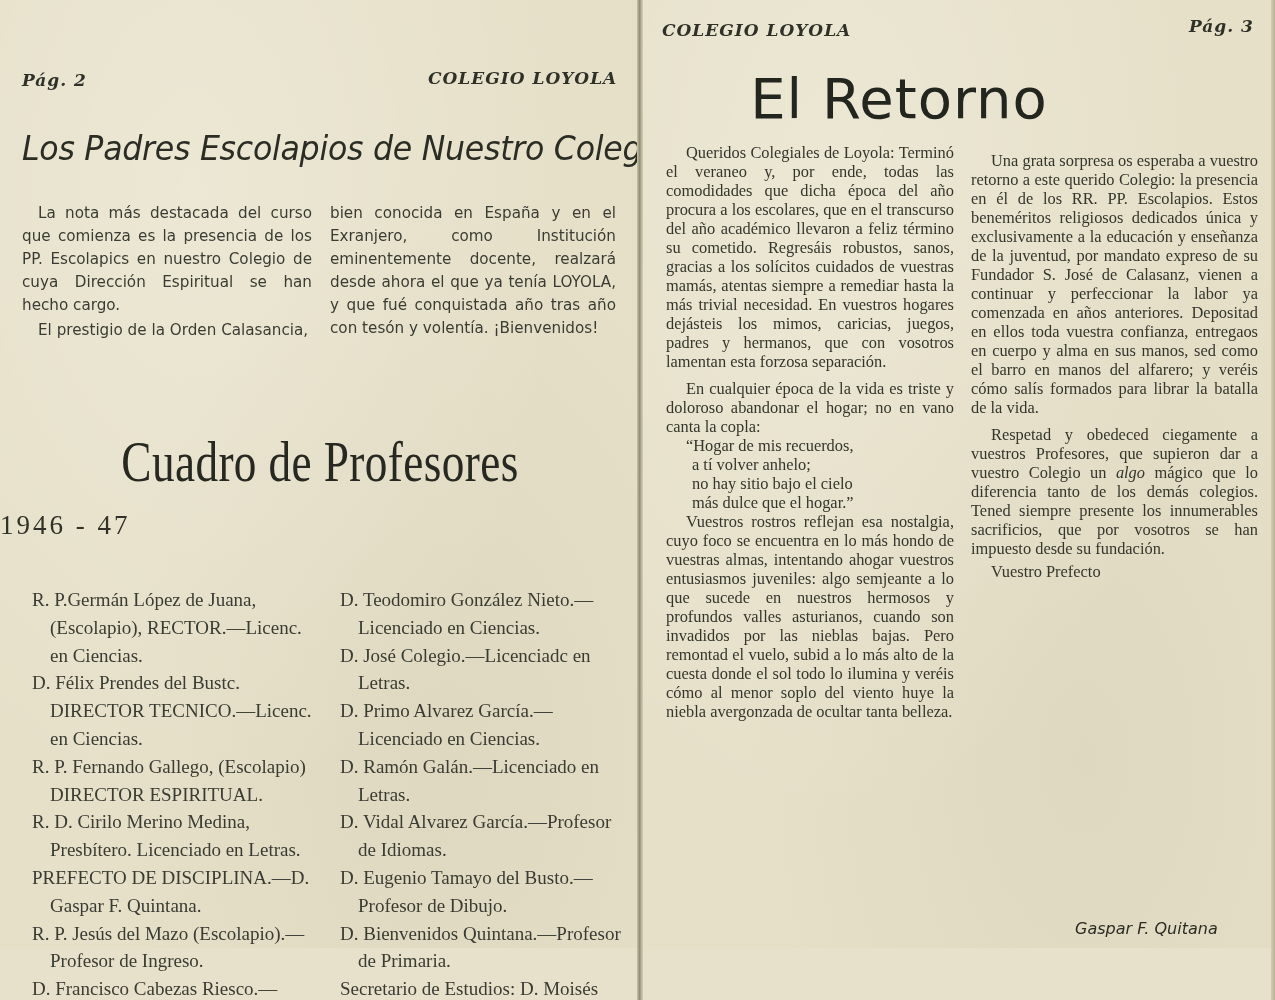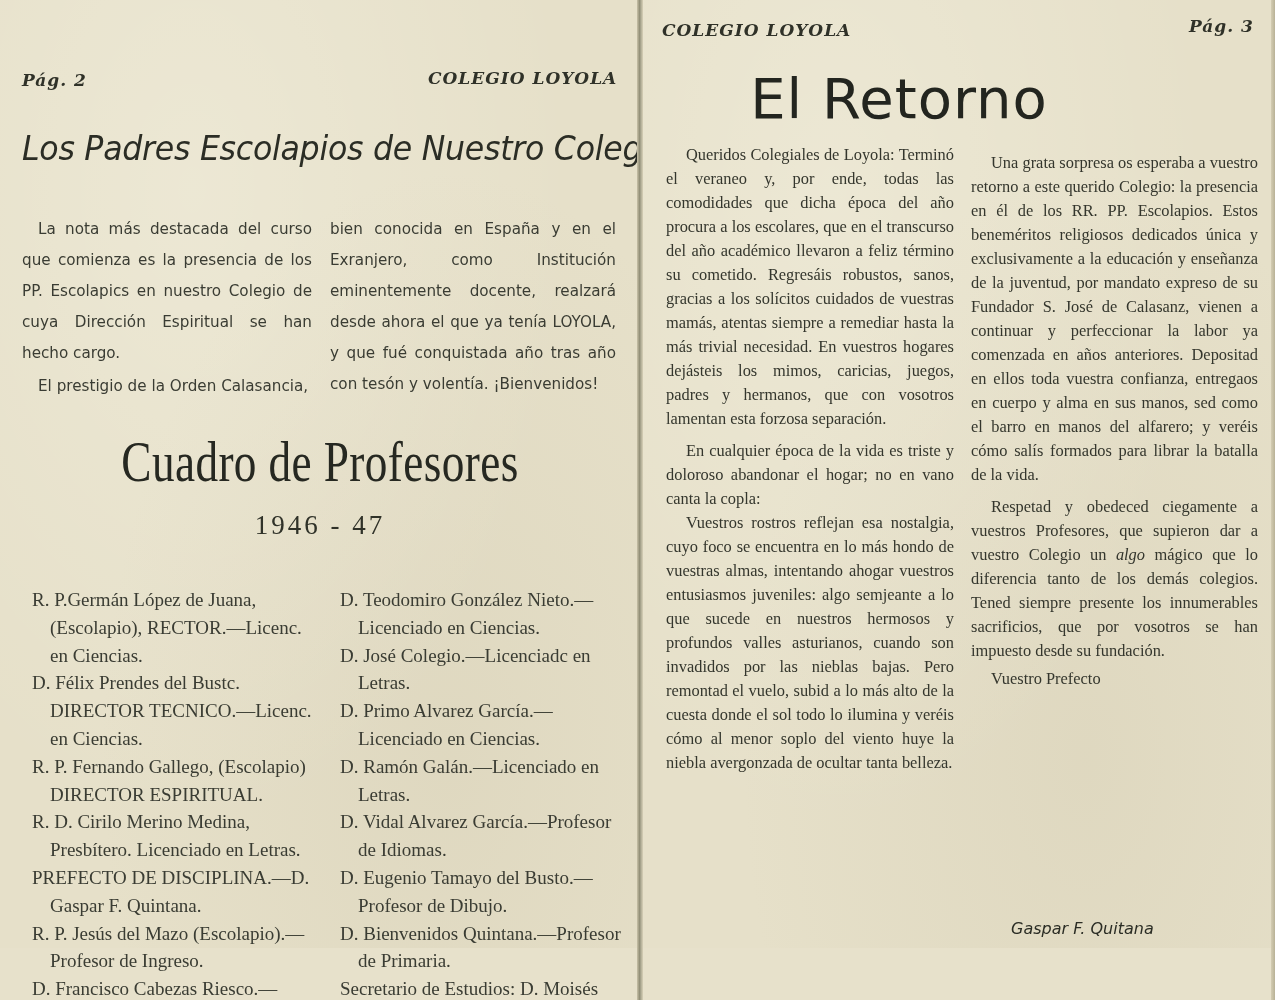--- a/index.html
+++ b/index.html
@@ -36,41 +36,41 @@
     
     .lp-title {
       position: absolute; left: 22px; top: 128px; width: 600px;
       font-family: "DejaVu Sans", sans-serif; font-weight: 200;
       font-style: italic;
       font-size: 34px; letter-spacing: -0.3px; color: #2b2d25;
       white-space: nowrap;
       transform: scaleX(0.93); transform-origin: left;
     }
     .lp-intro {
-      position: absolute; top: 214px;
+      position: absolute; top: 202px;
       font-family: "DejaVu Sans", sans-serif;
-      font-size: 15.2px; line-height: 31px; color: #3a3c33;
+      font-size: 15.2px; line-height: 23px; color: #3a3c33;
       text-align: justify;
     }
     .lp-intro p { margin: 0; text-indent: 16px; }
     .lp-intro p + p { margin-top: 2px; }
     .col-a { left: 22px; width: 290px; }
     .col-b { left: 330px; width: 286px; }
     .col-b p { text-indent: 0; }
 
     .lp-cuadro {
       position: absolute; left: 0; width: 640px; top: 428px;
       text-align: center;
       font-family: "Liberation Serif", serif;
       font-size: 58px; color: #262821; letter-spacing: 0.5px;
       transform: scaleX(0.78); transform-origin: center;
     }
     .lp-year {
       position: absolute; left: 0; width: 640px; top: 510px;
-      text-align: center;
+      text-align: left;
       font-family: "Liberation Serif", serif;
       font-size: 27px; letter-spacing: 3px; color: #303229;
     }
     .staff {
       position: absolute; top: 578px;
       font-family: Liberation Serif, serif;
       font-size: 19px; line-height: 27.8px; color: #3a3c33;
       list-style: none; margin: 8px; padding: 0;
     }
     .staff li { padding-left: 18px; text-indent: -18px; margin: 0 0 0 0; }
@@ -81,33 +81,33 @@
     .rp-title {
       position: absolute; left: 643px; width: 512px; top: 66px;
       text-align: center;
       font-family: "DejaVu Sans", sans-serif;
       font-size: 56px; font-weight: 500; color: #23251f;
       letter-spacing: 1px;
     }
     .rp-col {
       position: absolute; top: 143px;
       font-family: "Liberation Serif", serif;
-      font-size: 16.4px; line-height: 24px; color: #34362d;
+      font-size: 16.4px; line-height: 19px; color: #34362d;
       text-align: justify;
     }
     .rp-col p { margin: 0; text-indent: 20px; }
     .rp-col p.gap { margin-top: 8px; }
     .rp-col-a { left: 666px; width: 288px; }
     .rp-col-b { left: 971px; width: 287px; }
     .verse { margin: 0; padding-left: 26px; text-indent: 0 !important; }
     .verse span { display: block; }
     .verse span.first { margin-left: -6px; }
     .sign-role { text-indent: 20px; margin-top: 4px !important; }
     .signature {
-      position: absolute; left: 1011px; top: 919px;
+      position: absolute; left: 1075px; top: 919px;
       font-family: "DejaVu Sans", sans-serif; font-style: italic;
       font-size: 16px; color: #2b2d25;
     }
     em { font-style: italic; }
   </style>
 </head>
 <body>
 
 <div class="page page-left">
   <div class="running-head" style="left:22px; top:70px;">Pág.  2</div>
@@ -153,20 +153,26 @@
 <div class="right-edge"></div>
 
 <div class="running-head" style="left:662px; top:20px;">COLEGIO LOYOLA</div>
 <div class="running-head" style="left:1189px; top:16px;">Pág.  3</div>
 
 <div class="rp-title">El Retorno</div>
 
 <div class="rp-col rp-col-a">
   <p>Queridos Colegiales de Loyola: Terminó el veraneo y, por ende, todas las comodidades que dicha época del año procura a los escolares, que en el transcurso del año académico llevaron a feliz término su cometido. Regresáis robustos, sanos, gracias a los solícitos cuidados de vuestras mamás, atentas siempre a remediar hasta la más trivial necesidad. En vuestros hogares dejásteis los mimos, caricias, juegos, padres y hermanos, que con vosotros lamentan esta forzosa separación.</p>
   <p class="gap">En cualquier época de la vida es triste y doloroso abandonar el hogar; no en vano canta la copla:</p>
+  <p class="verse">
+    <span class="first">“Hogar de mis recuerdos,</span>
+    <span>a tí volver anhelo;</span>
+    <span>no hay sitio bajo el cielo</span>
+    <span>más dulce que el hogar.”</span>
+  </p>
   <p>Vuestros rostros reflejan esa nostalgia, cuyo foco se encuentra en lo más hondo de vuestras almas, intentando ahogar vuestros entusiasmos juveniles: algo semjeante a lo que sucede en nuestros hermosos y profundos valles asturianos, cuando son invadidos por las nieblas bajas. Pero remontad el vuelo, subid a lo más alto de la cuesta donde el sol todo lo ilumina y veréis cómo al menor soplo del viento huye la niebla avergonzada de ocultar tanta belleza.</p>
 </div>
 
 <div class="rp-col rp-col-b">
   <p class="gap">Una grata sorpresa os esperaba a vuestro retorno a este querido Colegio: la presencia en él de los RR. PP. Escolapios. Estos beneméritos religiosos dedicados única y exclusivamente a la educación y enseñanza de la juventud, por mandato expreso de su Fundador S. José de Calasanz, vienen a continuar y perfeccionar la labor ya comenzada en años anteriores. Depositad en ellos toda vuestra confianza, entregaos en cuerpo y alma en sus manos, sed como el barro en manos del alfarero; y veréis cómo salís formados para librar la batalla de la vida.</p>
   <p class="gap"><span>Respetad y obedeced ciegamente a vuestros Profesores, que supieron dar a vuestro Colegio un </span><em>algo</em><span> mágico que lo diferencia tanto de los demás colegios. Tened siempre presente los innumerables sacrificios, que por vosotros se han impuesto desde su fundación.</span></p>
   <p class="sign-role">Vuestro Prefecto</p>
 </div>
 
 <div class="signature">Gaspar F. Quitana</div>

